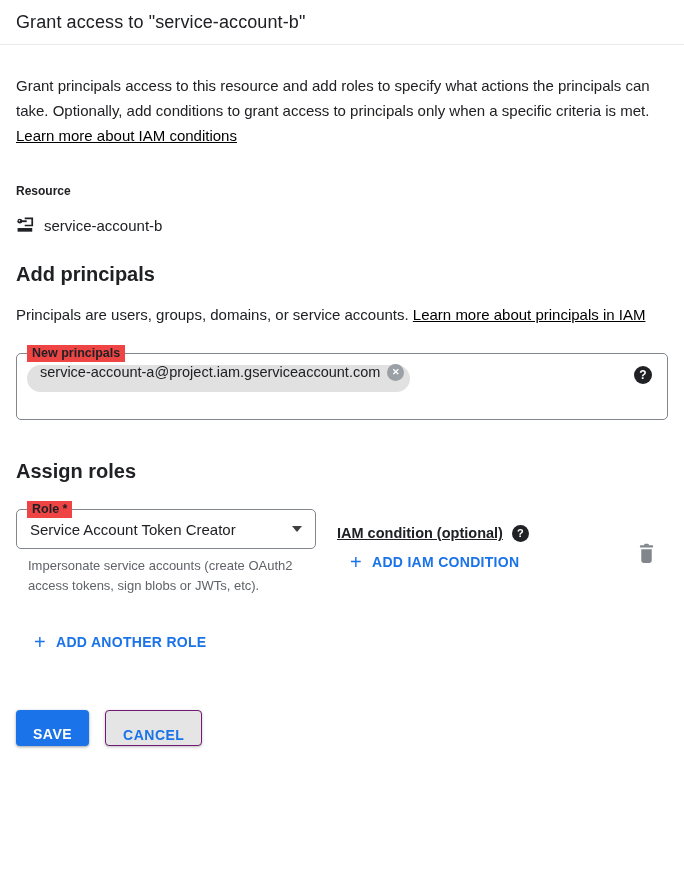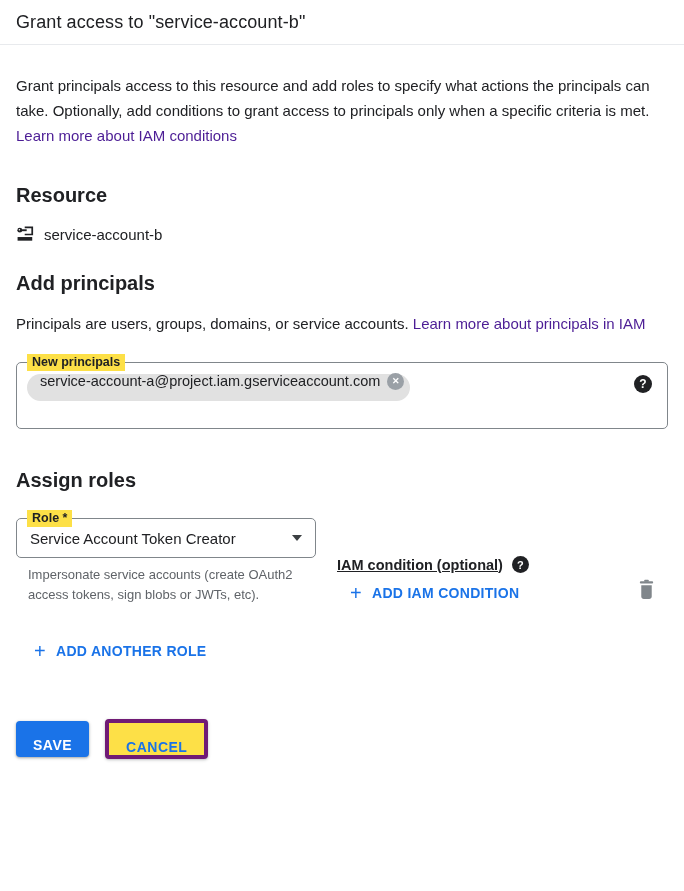--- a/index.html
+++ b/index.html
@@ -21,45 +21,45 @@
     padding: 0 16px;
     border-bottom: 1px solid #e8eaed;
   }
   .dlg-title { font-size: 18px; font-weight: 400; color: #202124; letter-spacing: .1px; }
 
   .content { padding: 0 16px 17px 16px; }
 
   
   .para { margin-top: 28px; font-size: 15px; line-height: 25px; color: #202124; max-width: 652px; }
   .para.tight { margin-top: 16px; }
-  a.link { color: #4c1d95; cursor: pointer; }
-
-  
-  .h-small { margin-top: 36px; font-size: 20px; font-weight: 700; color: #202124; }
+  a.link { color: #000000; text-decoration: underline; cursor: pointer; }
+
+  
+  .h-small { margin-top: 36px; font-size: 12px; font-weight: 700; color: #202124; }
   .h-big   { margin-top: 28px; font-size: 20px; font-weight: 700; color: #202124; }
   .h-big.roles { margin-top: 40px; }
 
   
   .resource-row { margin-top: 18px; display: flex; align-items: center; gap: 9px; font-size: 15px; }
   .sa-icon { width: 19px; height: 19px; flex: 0 0 auto; }
 
   
   .field {
     position: relative;
     margin-top: 26px;
     height: 67px;
     border: 1px solid #80868b;
     border-radius: 5px;
     padding: 9px 10px;
   }
   .float-label {
     position: absolute;
     top: -9px;
     left: 10px;
-    background: #fde047;
+    background: #ef4444;
     padding: 0 5px;
     font-size: 12.5px;
     font-weight: 700;
     color: #202124;
     line-height: 17px;
   }
   .chip {
     display: inline-flex;
     align-items: center;
     gap: 7px;
@@ -92,21 +92,21 @@
     display: inline-flex;
     align-items: center;
     justify-content: center;
     cursor: pointer;
     flex: 0 0 auto;
   }
   .field .help-badge { position: absolute; right: 15px; top: 12px; }
   .help-badge.sm { width: 17px; height: 17px; font-size: 11px; }
 
   
-  .role-row { margin-top: 26px; display: flex; align-items: flex-end; }
+  .role-row { margin-top: 26px; display: flex; align-items: center; }
   .role-col { width: 300px; flex: 0 0 auto; }
   .select {
     position: relative;
     height: 40px;
     border: 1px solid #80868b;
     border-radius: 5px;
     display: flex;
     align-items: center;
     padding: 0 13px;
     cursor: pointer;
@@ -163,23 +163,23 @@
     padding: 16px 17px;
     cursor: pointer;
   }
   .btn-save {
     background: #1a73e8;
     color: #fff;
     border: none;
     box-shadow: 0 1px 2px rgba(60,64,67,.3), 0 1px 3px 1px rgba(60,64,67,.15);
   }
   .btn-cancel {
-    background: #fde047;
+    background: #e5e5e5;
     color: #1a73e8;
-    border: 4px solid #701a75;
+    border: 1px solid #701a75;
     box-shadow: 0 1px 2px rgba(60,64,67,.2), 0 1px 3px 1px rgba(60,64,67,.1);
   }
 </style>
 </head>
 <body>
 
 <div class="dialog">
 
   <div class="dlg-header">
     <div class="dlg-title">Grant access to "service-account-b"</div>

